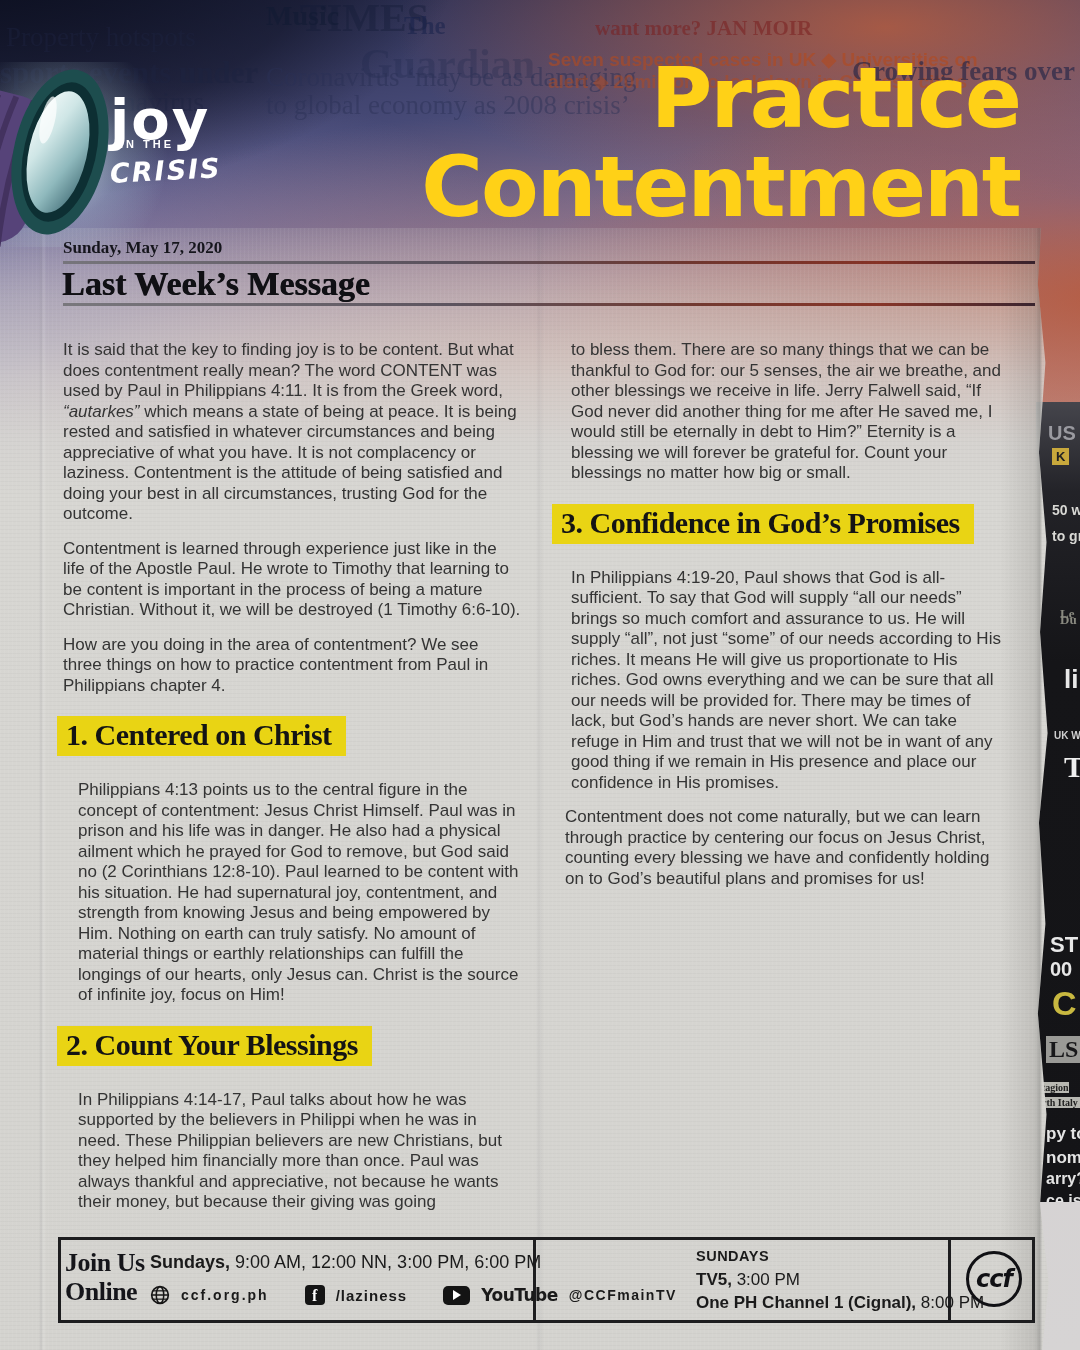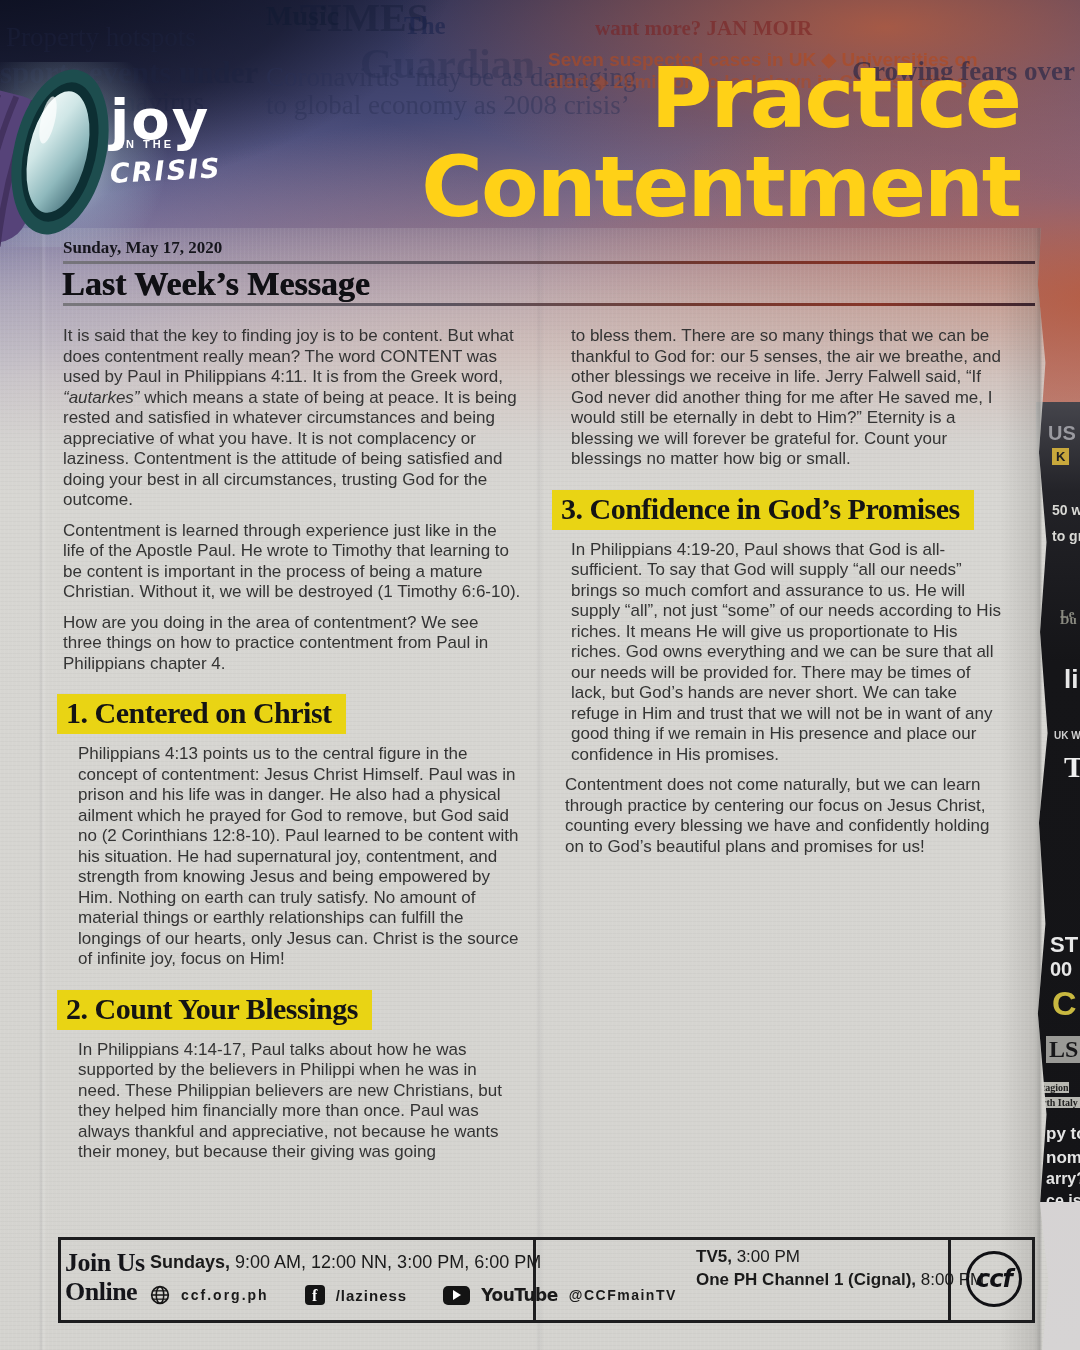--- a/index.html
+++ b/index.html
@@ -43,21 +43,21 @@
   
   .content{position:absolute;inset:0;z-index:4;color:#343434;border-radius:31px;}
   .date{position:absolute;left:63px;top:238px;font-family:"Liberation Serif",serif;font-weight:bold;font-size:17px;color:#15151c;}
   .rule{position:absolute;left:63px;width:972px;height:3px;opacity:.85;
     background:linear-gradient(90deg,#6f6f72 0%,#4b4450 40%,#63261c 65%,#7c2214 84%,#23101e 100%);}
   .lastweek{position:absolute;left:62px;top:265px;font-family:"Liberation Serif",serif;font-weight:bold;font-size:34px;color:#101014;text-shadow:.6px 0 #101014;}
 
   .col{position:absolute;top:326px;font-size:17px;line-height:20.5px;}
   .col-left{left:63px;width:458px;}
   .col-right{left:565px;width:438px;}
-  .col p{margin:0 0 10px;}
+  .col p{margin:14px 0 10px;}
   .indent{padding-left:15px;}
   .indent-r{padding-left:6px;}
   .hl{display:inline-block;font-family:"Liberation Serif",serif;font-weight:bold;font-size:30px;line-height:34px;color:#141414;background:#e9d414;padding:2px 14px 4px 9px;margin:10px 0 10px -6px;letter-spacing:-.5px;white-space:nowrap;}
   .hl-r{margin-left:-13px;}
   .closing{margin-top:16px;}
   .it{font-style:italic;}
 
   
   .footer{position:absolute;left:58px;top:1237px;width:977px;height:80px;border-top:3px solid #1d1d1f;border-bottom:3px solid #1d1d1f;color:#1a1a1a;}
   .vd{position:absolute;top:0;bottom:0;width:3px;background:#1d1d1f;}
@@ -214,20 +214,21 @@
         <span class="fb-handle">/laziness</span>
         <span style="width:14px;"></span>
         <span class="yt-icon">
             <span class="yt-tri"></span>
           </span>
         <span class="yt-word">YouTube</span>
         <span class="yt-handle">@CCFmainTV</span>
       </div>
 
       <div class="tv-details">
+        <div class="tv-sundays">SUNDAYS</div>
         <div><span class="b">TV5,</span><span> 3:00 PM</span></div>
         <div><span class="b">One PH Channel 1 (Cignal),</span><span> 8:00 PM</span></div>
       </div>
       <div class="ccf-logo">ccf</div>
     </div>
   </div>
 
 </div>
 
 </body></html>

